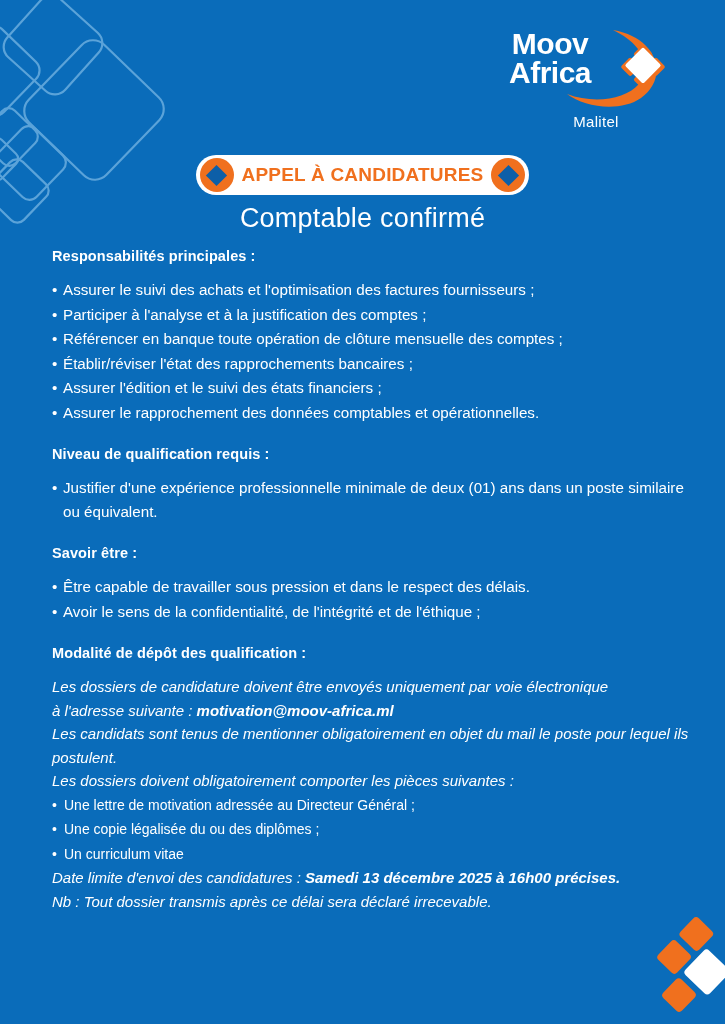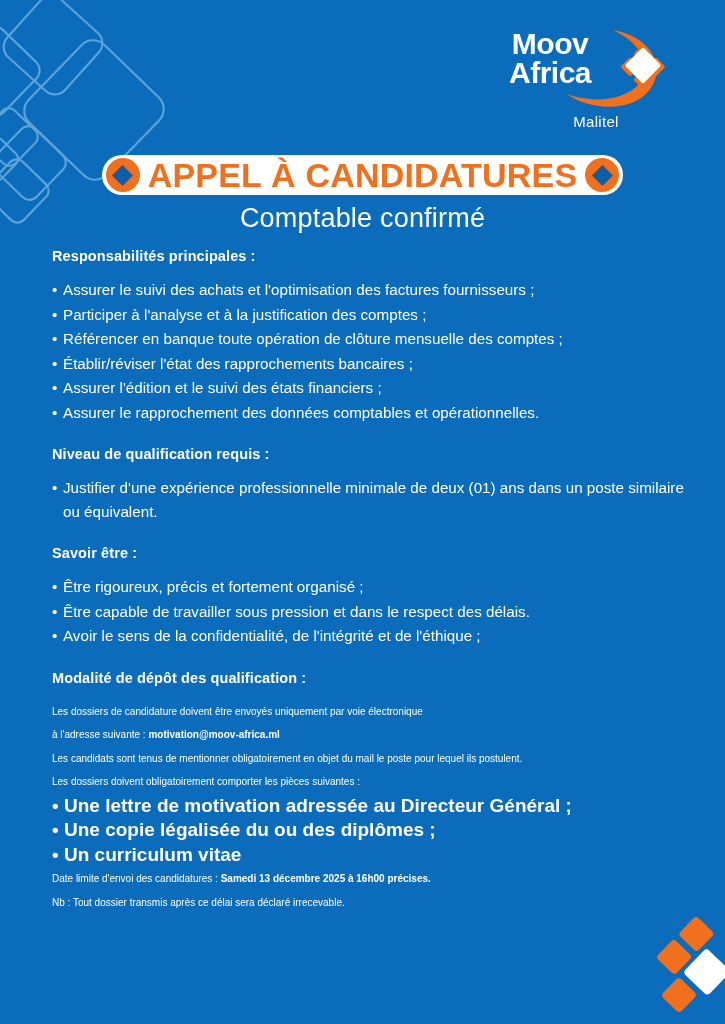--- a/index.html
+++ b/index.html
@@ -78,21 +78,21 @@
     background: #ffffff;
     border-radius: 20px;
     padding: 5px 46px 5px 46px;
     height: 30px;
     line-height: 30px;
     box-sizing: content-box;
   }
   .banner-text {
     color: #f0701e;
     font-weight: bold;
-    font-size: 34px;
+    font-size: 19px;
     letter-spacing: 0.2px;
     white-space: nowrap;
   }
   .banner-cap {
     position: absolute;
     top: 3px;
     width: 34px;
     height: 34px;
     border-radius: 50%;
     background: #f0701e;
@@ -145,35 +145,36 @@
     margin-bottom: 1px;
   }
   .bullets li::before {
     content: "\2022";
     position: absolute;
     left: 0;
     top: 0;
   }
 
   .para {
-    font-size: 10px;
+    font-size: 15px;
     line-height: 23.5px;
     margin: 0;
+    font-style: italic;
   }
   .para b { font-weight: bold; }
 
   .doc-list {
     list-style: none;
     margin: 0;
     padding: 0;
   }
   .doc-list li {
-    font-size: 19px;
+    font-size: 14px;
     line-height: 24.5px;
-    font-weight: bold;
+    font-weight: normal;
     padding-left: 12px;
     position: relative;
   }
   .doc-list li::before {
     content: "\2022";
     position: absolute;
     left: 0;
     top: 0;
   }
 </style>
@@ -240,21 +241,20 @@
     <li>Assurer le rapprochement des données comptables et opérationnelles.</li>
   </ul>
 
   <h2 class="sec-head">Niveau de qualification requis :</h2>
   <ul class="bullets">
     <li>Justifier d'une expérience professionnelle minimale de deux (01) ans dans un poste similaire ou équivalent.</li>
   </ul>
 
   <h2 class="sec-head">Savoir être :</h2>
   <ul class="bullets">
-    <li>Être rigoureux, précis et fortement organisé ;</li>
     <li>Être capable de travailler sous pression et dans le respect des délais.</li>
     <li>Avoir le sens de la confidentialité, de l'intégrité et de l'éthique ;</li>
   </ul>
 
   <h2 class="sec-head">Modalité de dépôt des qualification :</h2>
 
   <p class="para">
     <span>Les dossiers de candidature doivent être envoyés uniquement par voie électronique</span><br>
     <span>à l'adresse suivante : </span><b>motivation@moov-africa.ml</b><br>
     <span>Les candidats sont tenus de mentionner obligatoirement en objet du mail le poste pour lequel ils postulent.</span><br>

